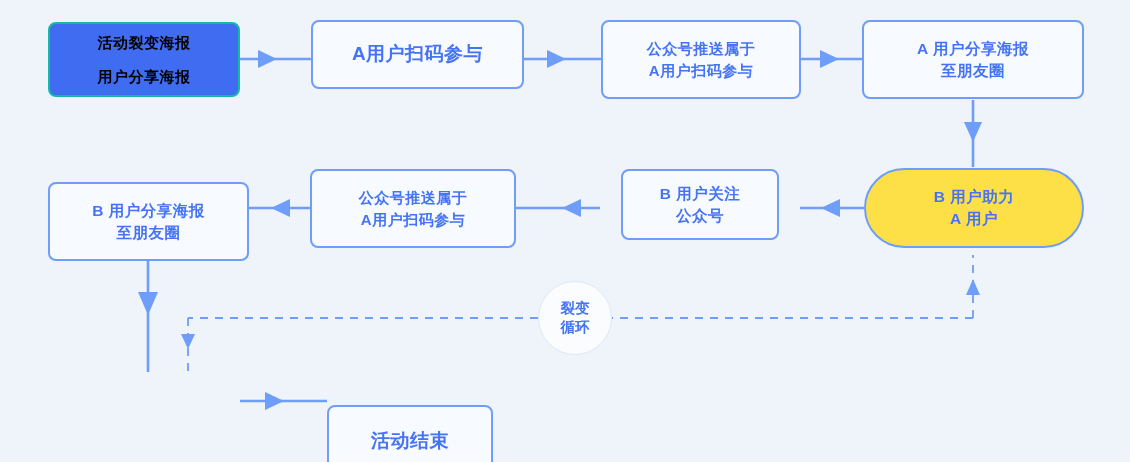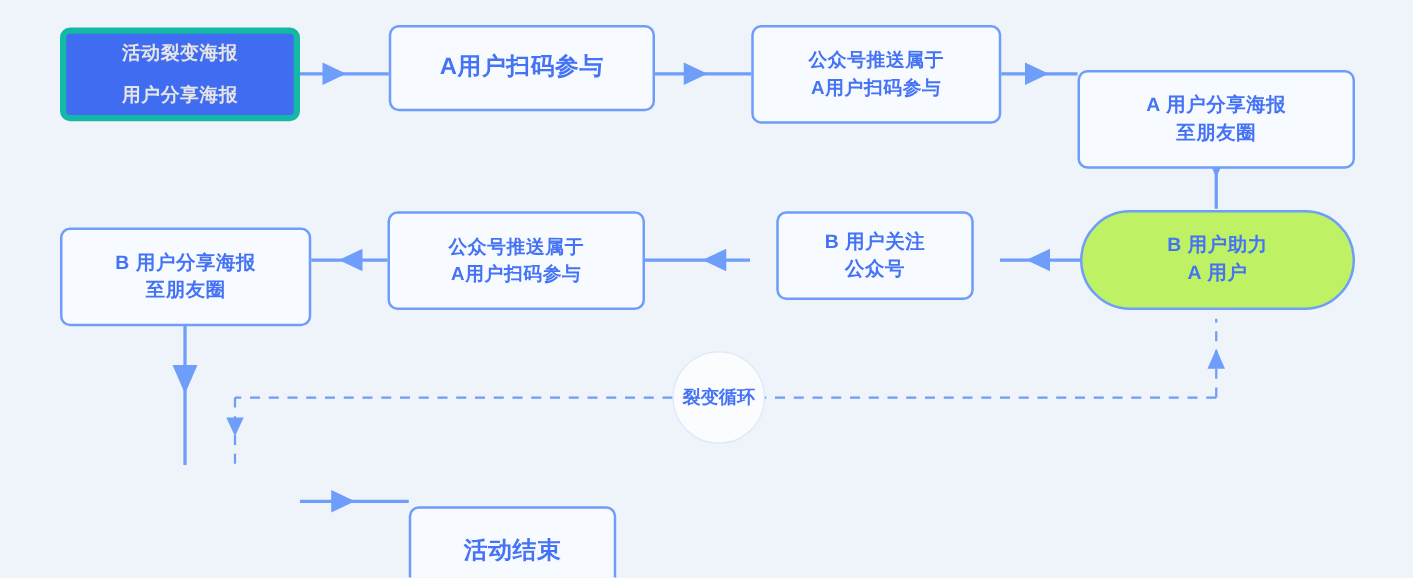--- a/index.html
+++ b/index.html
@@ -35,46 +35,46 @@
     letter-spacing: 0.5px;
     line-height: 1.42;
   }
   .node.outlined {
     background: #f7faff;
     border: 2px solid #6e9dfa;
     border-radius: 8px;
   }
   .node.filled {
     background: #3f6cf0;
-    border: 5px solid #14b8a6;
+    border: 2px solid #14b8a6;
     border-radius: 8px;
-    color: #e5e5e5;
+    color: #000000;
     gap: 12px;
   }
   .node.pill {
-    background: #bef264;
+    background: #fde047;
     border: 2px solid #6e9dfa;
     border-radius: 999px;
   }
   .node .line { display: block; white-space: nowrap; }
 
   .fs-small  { font-size: 15px; }
   .fs-mid    { font-size: 15.5px; }
   .fs-big    { font-size: 19px; }
 
   
   .loop-circle {
     position: absolute;
     width: 74px;
     height: 74px;
     border-radius: 50%;
     background: #fbfcfe;
     border: 1.5px solid #dde7fb;
     display: flex;
-    flex-direction: row;
+    flex-direction: column;
     align-items: center;
     justify-content: center;
     color: #4573f5;
     font-weight: bold;
     font-size: 14.5px;
     line-height: 1.3;
     z-index: 5;
   }
 </style>
 </head>
@@ -144,21 +144,21 @@
 
   <div class="node outlined fs-big" style="left:311px; top:20px; width:213px; height:69px;">
     <span class="line">A用户扫码参与</span>
   </div>
 
   <div class="node outlined fs-small" style="left:601px; top:20px; width:200px; height:79px;">
     <span class="line">公众号推送属于</span>
     <span class="line">A用户扫码参与</span>
   </div>
 
-  <div class="node outlined fs-mid" style="left:862px; top:20px; width:222px; height:79px;margin-top:36px;">
+  <div class="node outlined fs-mid" style="left:862px; top:20px; width:222px; height:79px;">
     <span class="line">A 用户分享海报</span>
     <span class="line">至朋友圈</span>
   </div>
 
   <div class="node pill fs-mid" style="left:864px; top:168px; width:220px; height:80px;">
     <span class="line">B 用户助力</span>
     <span class="line">A 用户</span>
   </div>
 
   <div class="node outlined fs-mid" style="left:621px; top:169px; width:158px; height:71px;">

